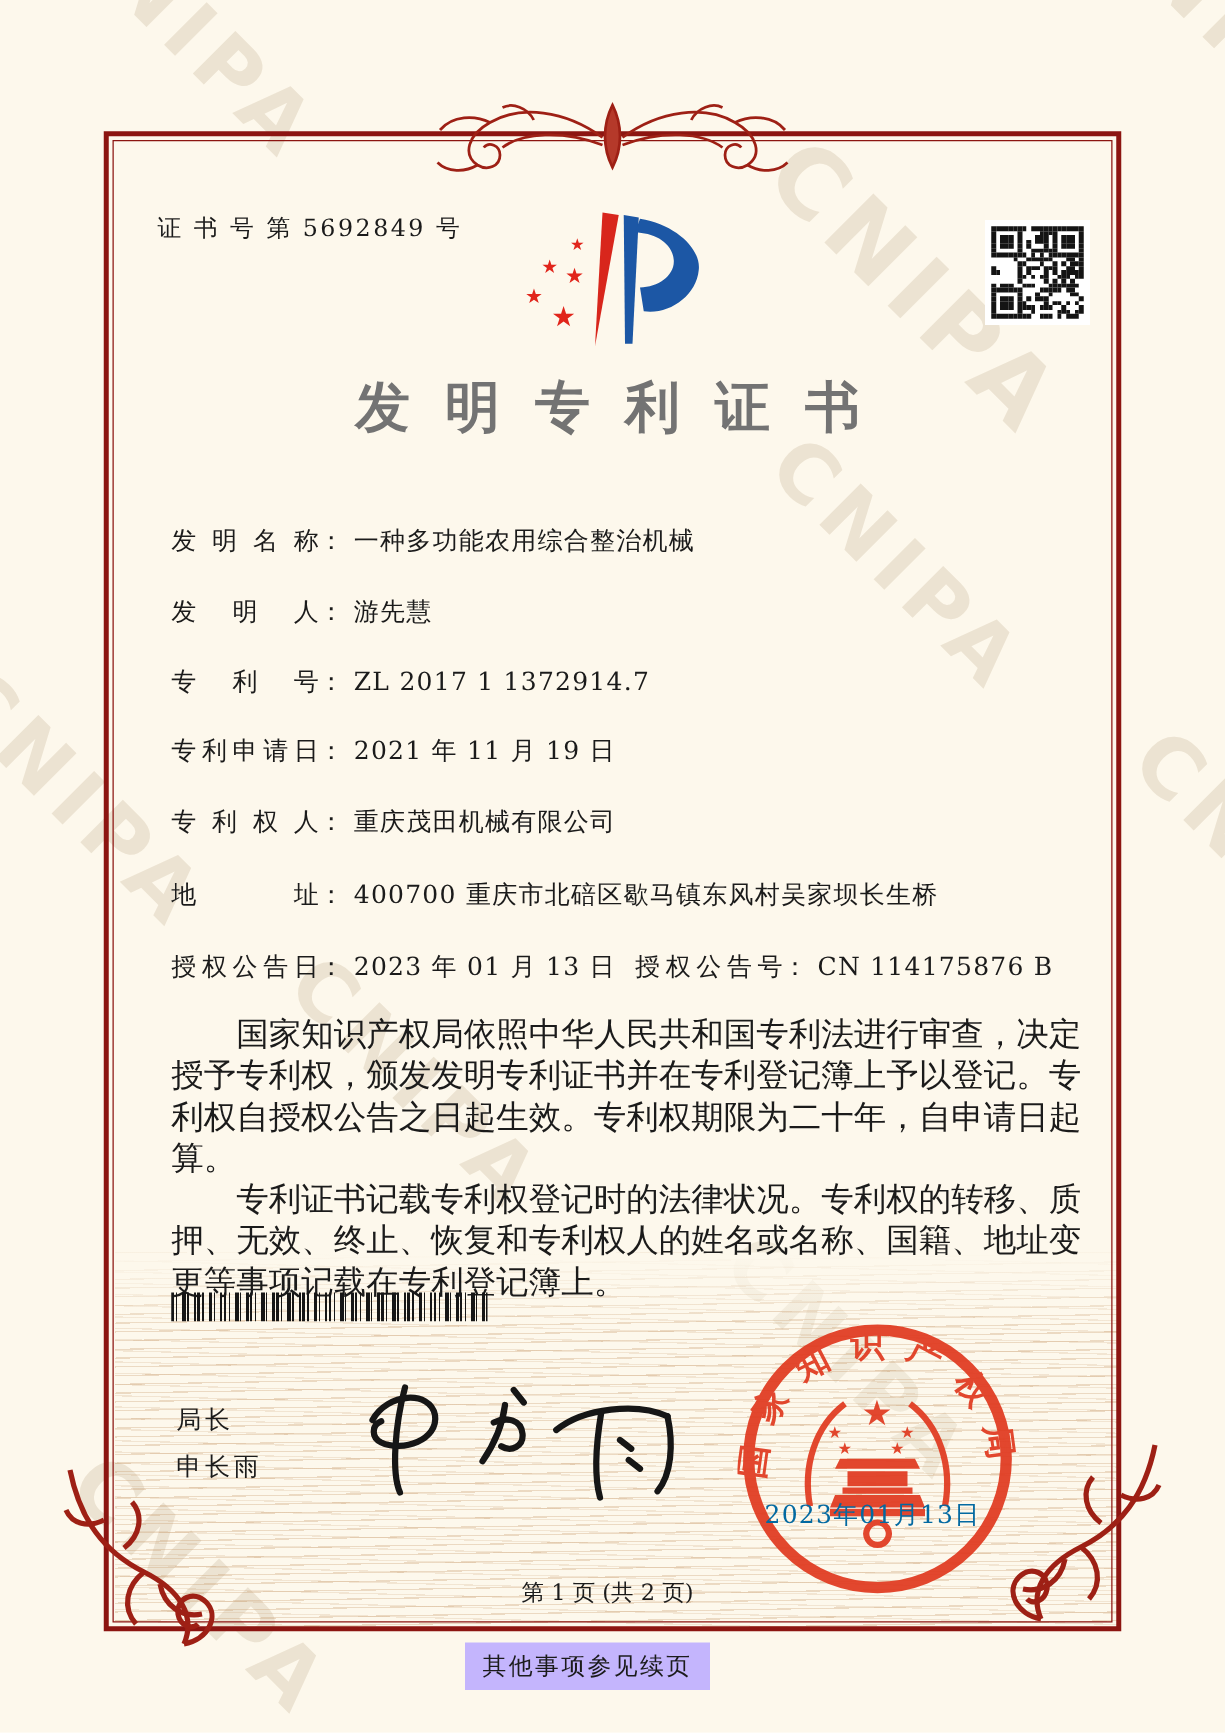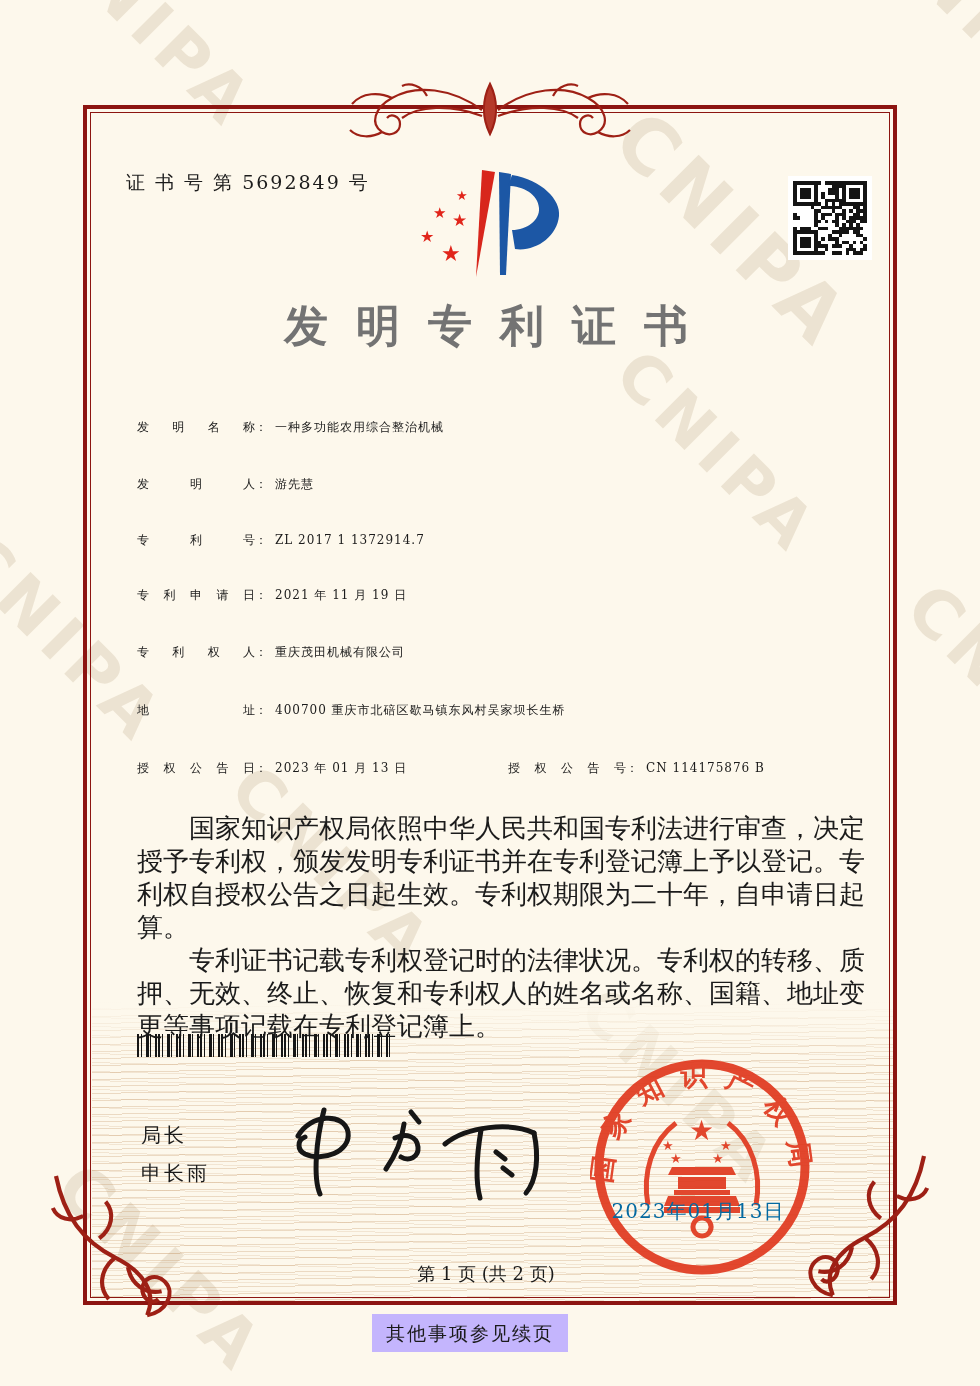--- a/index.html
+++ b/index.html
@@ -21,21 +21,21 @@
   
   .cert-no{position:absolute;left:126px;top:170px;font-size:19px;letter-spacing:2px;z-index:3;}
   .logo{position:absolute;left:415px;top:160px;width:150px;height:134px;z-index:3;}
   .qr{position:absolute;left:788px;top:176px;width:84px;height:84px;background:#fff;padding:5px;box-sizing:border-box;z-index:3;}
   .qr-grid{display:grid;grid-template-columns:repeat(21,3.5px);grid-template-rows:repeat(21,3.5px);}
   .qr-grid div{width:3.5px;height:3.5px;}
   .qr-grid .on{background:#141414;}
   .title{position:absolute;left:83px;top:297px;width:806px;text-align:center;font-size:44px;font-weight:bold;
          letter-spacing:28px;text-indent:28px;color:#737373;z-index:3;}
   
-  .field-row{position:absolute;left:137px;width:740px;font-size:12px;z-index:3;white-space:nowrap;}
+  .field-row{position:absolute;left:137px;width:740px;font-size:20px;z-index:3;white-space:nowrap;}
   .flabel{display:inline-block;width:118px;text-align:justify;text-align-last:justify;vertical-align:bottom;}
   .fcolon{display:inline-block;margin-right:8px;}
   .fvalue{letter-spacing:1px;}
   .pair2{position:absolute;left:371px;top:0;}
   
   .paras{position:absolute;left:137px;top:812px;width:728px;font-size:26px;line-height:33px;
          text-align:justify;z-index:3;}
   .paras p{margin:0;text-indent:2em;}
   
   .barcode{position:absolute;left:137px;top:1034px;width:253px;height:23px;z-index:3;

